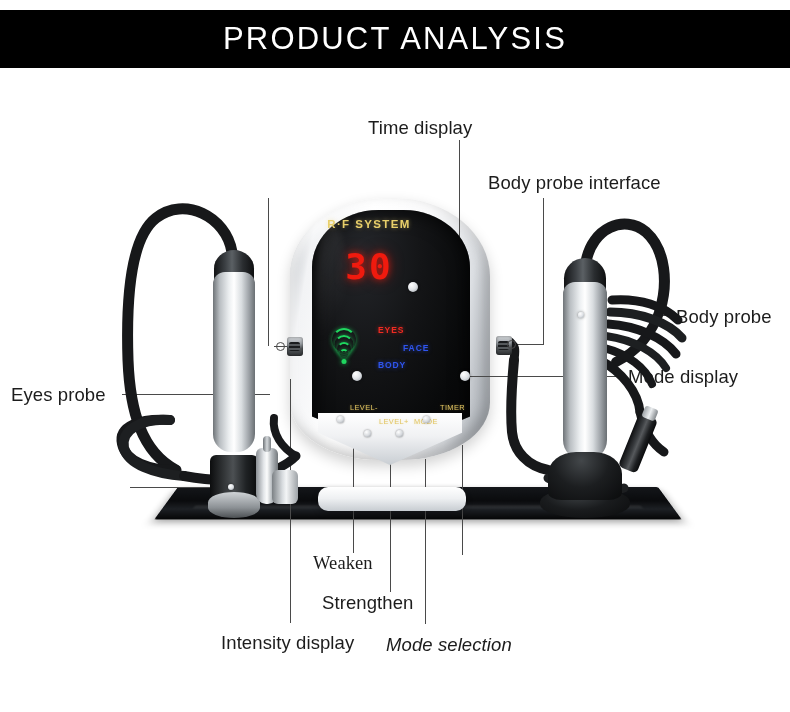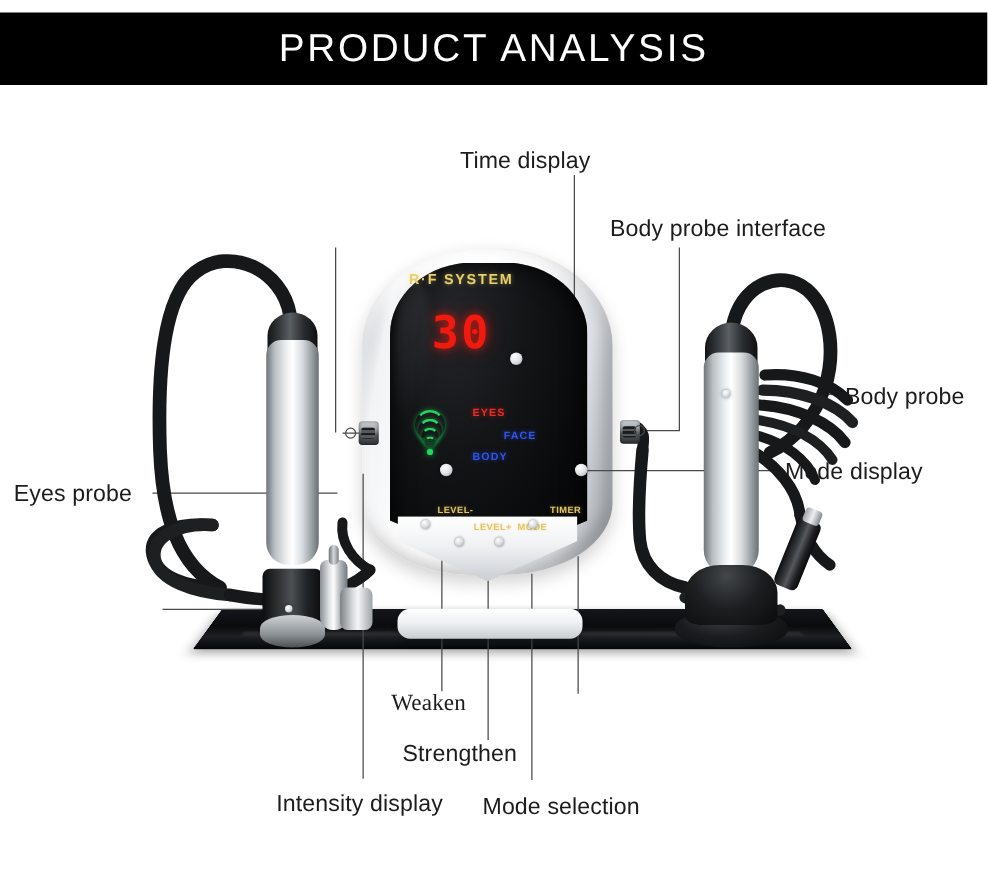--- a/index.html
+++ b/index.html
@@ -184,21 +184,21 @@
   }
   .mode-eyes { color:#ef2b22; text-shadow:0 0 4px rgba(239,43,34,.6); }
   .mode-face { color:#2f55ee; text-shadow:0 0 4px rgba(47,85,238,.65);margin-left:25px; }
   .mode-body { color:#2f55ee; text-shadow:0 0 4px rgba(47,85,238,.65); }
 
   
   .btn-label {
     position: absolute;
     color: #e2c561;
     font-size: 7.4px;
-    font-weight: 700;
+    font-weight: 400;
     letter-spacing: .4px;
     z-index: 4;
     font-family: "Liberation Sans", sans-serif;
     text-shadow: 0 0 3px rgba(226,197,97,.4);
     padding-left: 27px;
   }
   .btn-dot {
     position: absolute;
     width: 7px; height: 7px;
     border-radius: 50%;
@@ -473,16 +473,16 @@
 
   <div class="label" style="left:11px;  top:384px;">Eyes probe</div>
 
 
   <div class="label" style="left:313px; top:553px;font-family:Liberation Serif, serif;">Weaken</div>
 
   <div class="label" style="left:322px; top:592px;">Strengthen</div>
 
   <div class="label" style="left:221px; top:632px;">Intensity display</div>
 
-  <div class="label" style="left:386px; top:634px;">Mode selection</div>
+  <div class="label" style="left:386px; top:634px;font-style:italic;">Mode selection</div>
 
 
 </div>
 
 </body></html>

